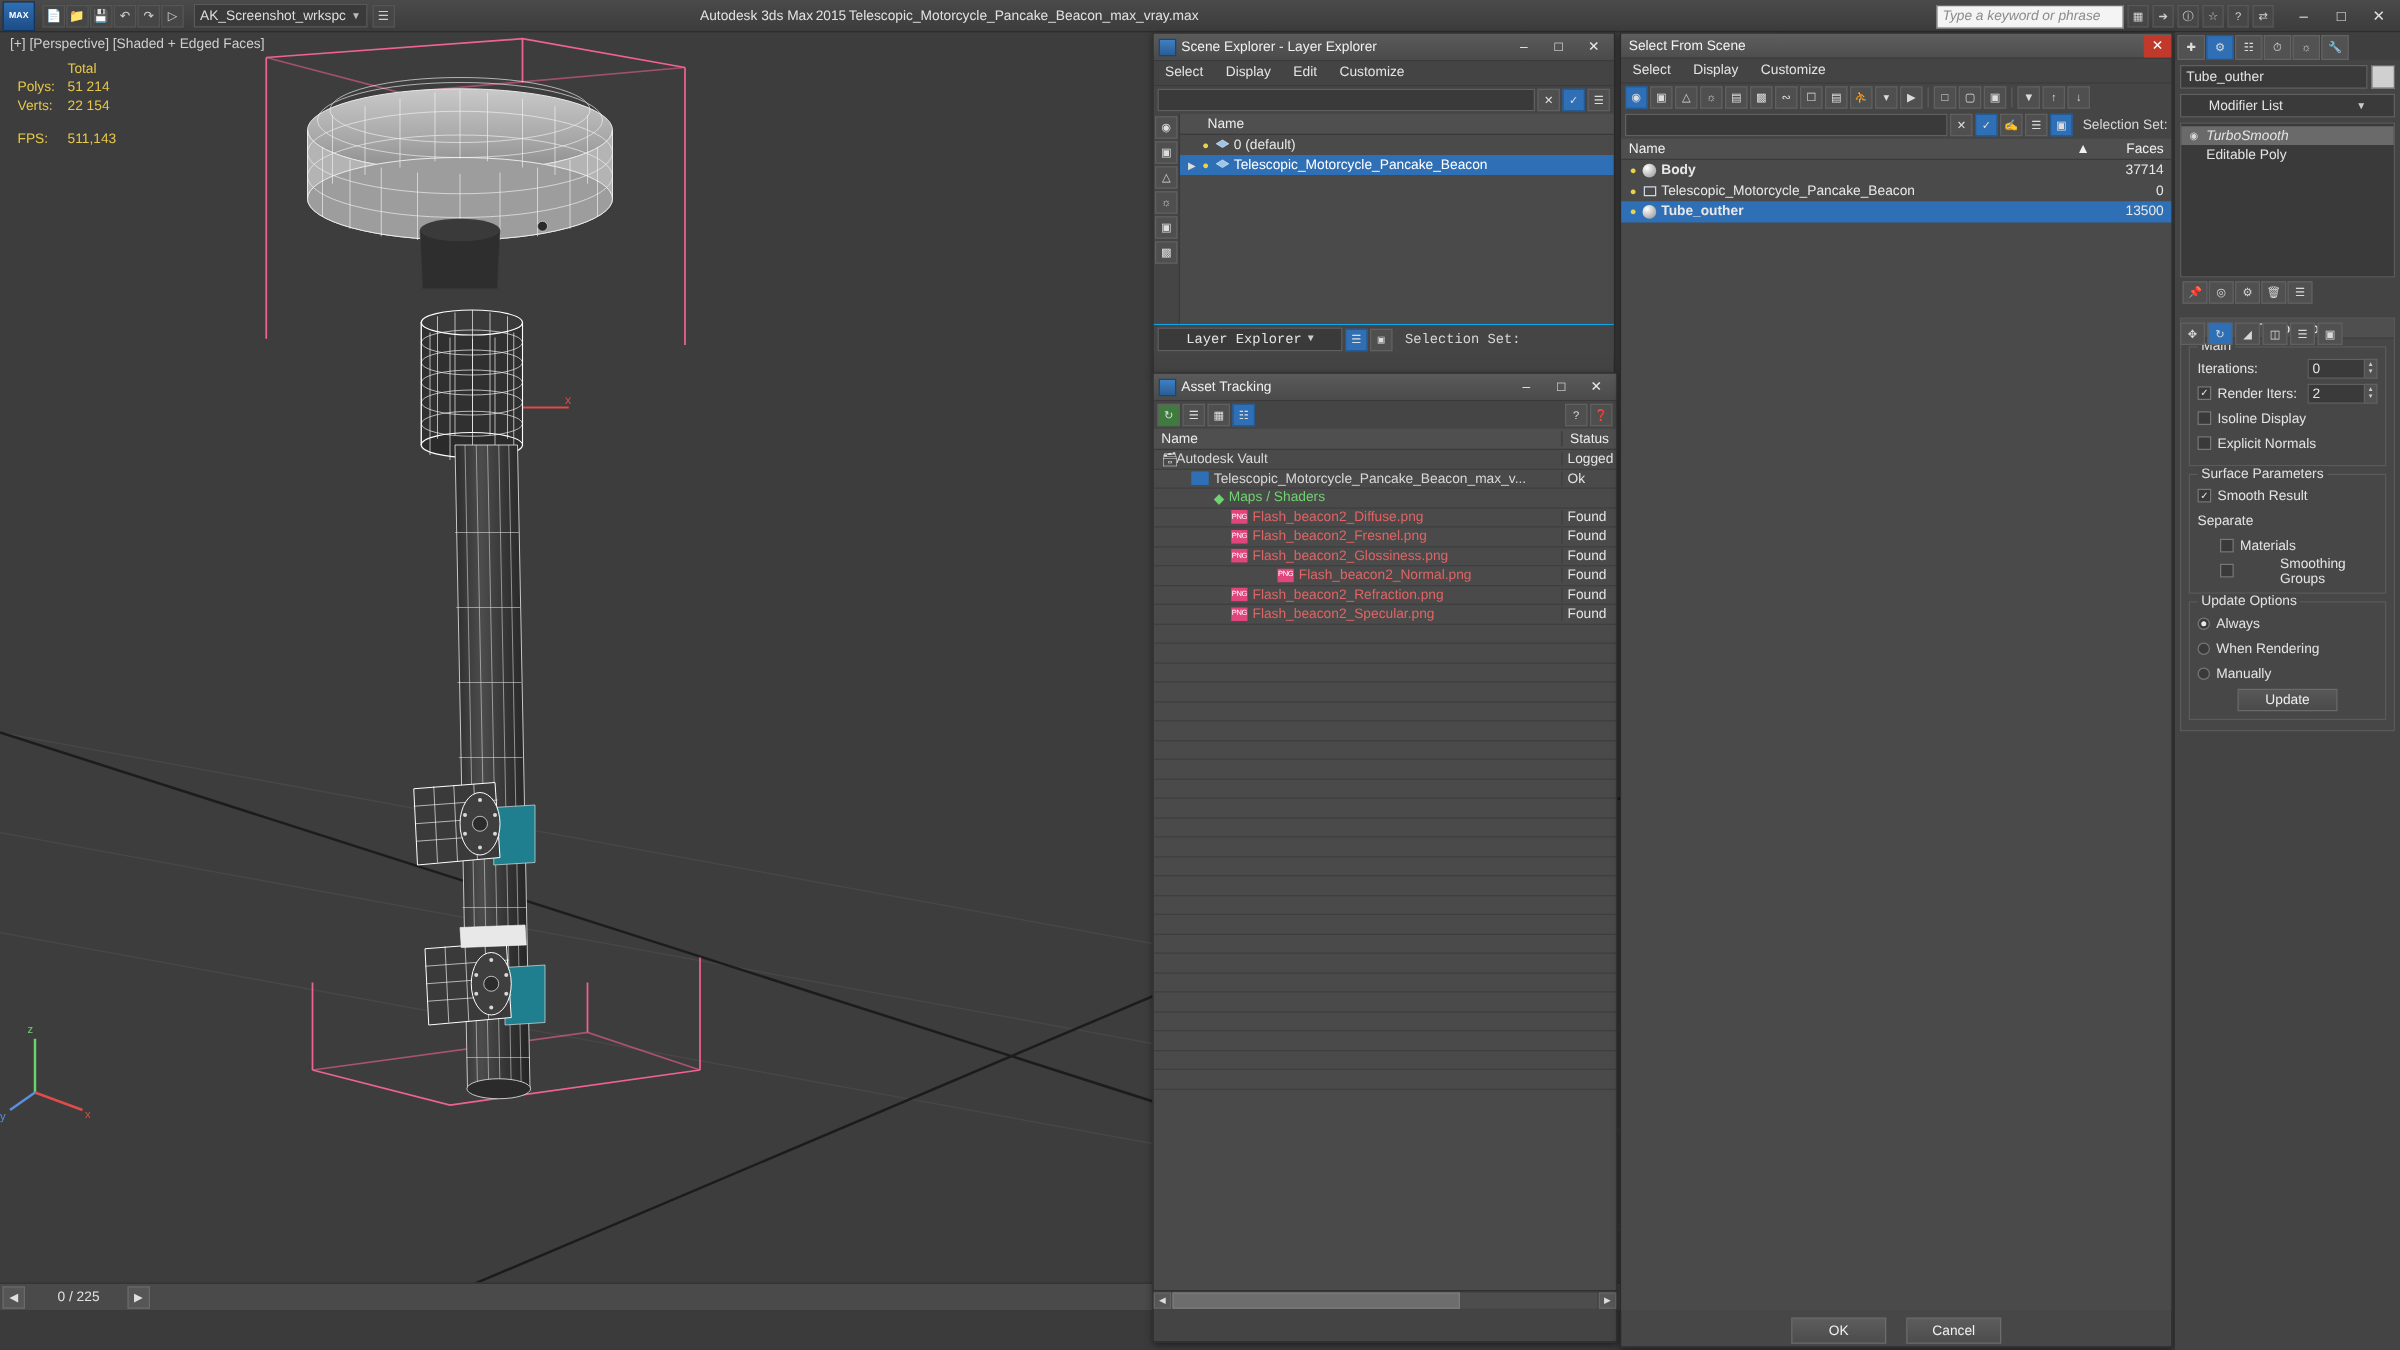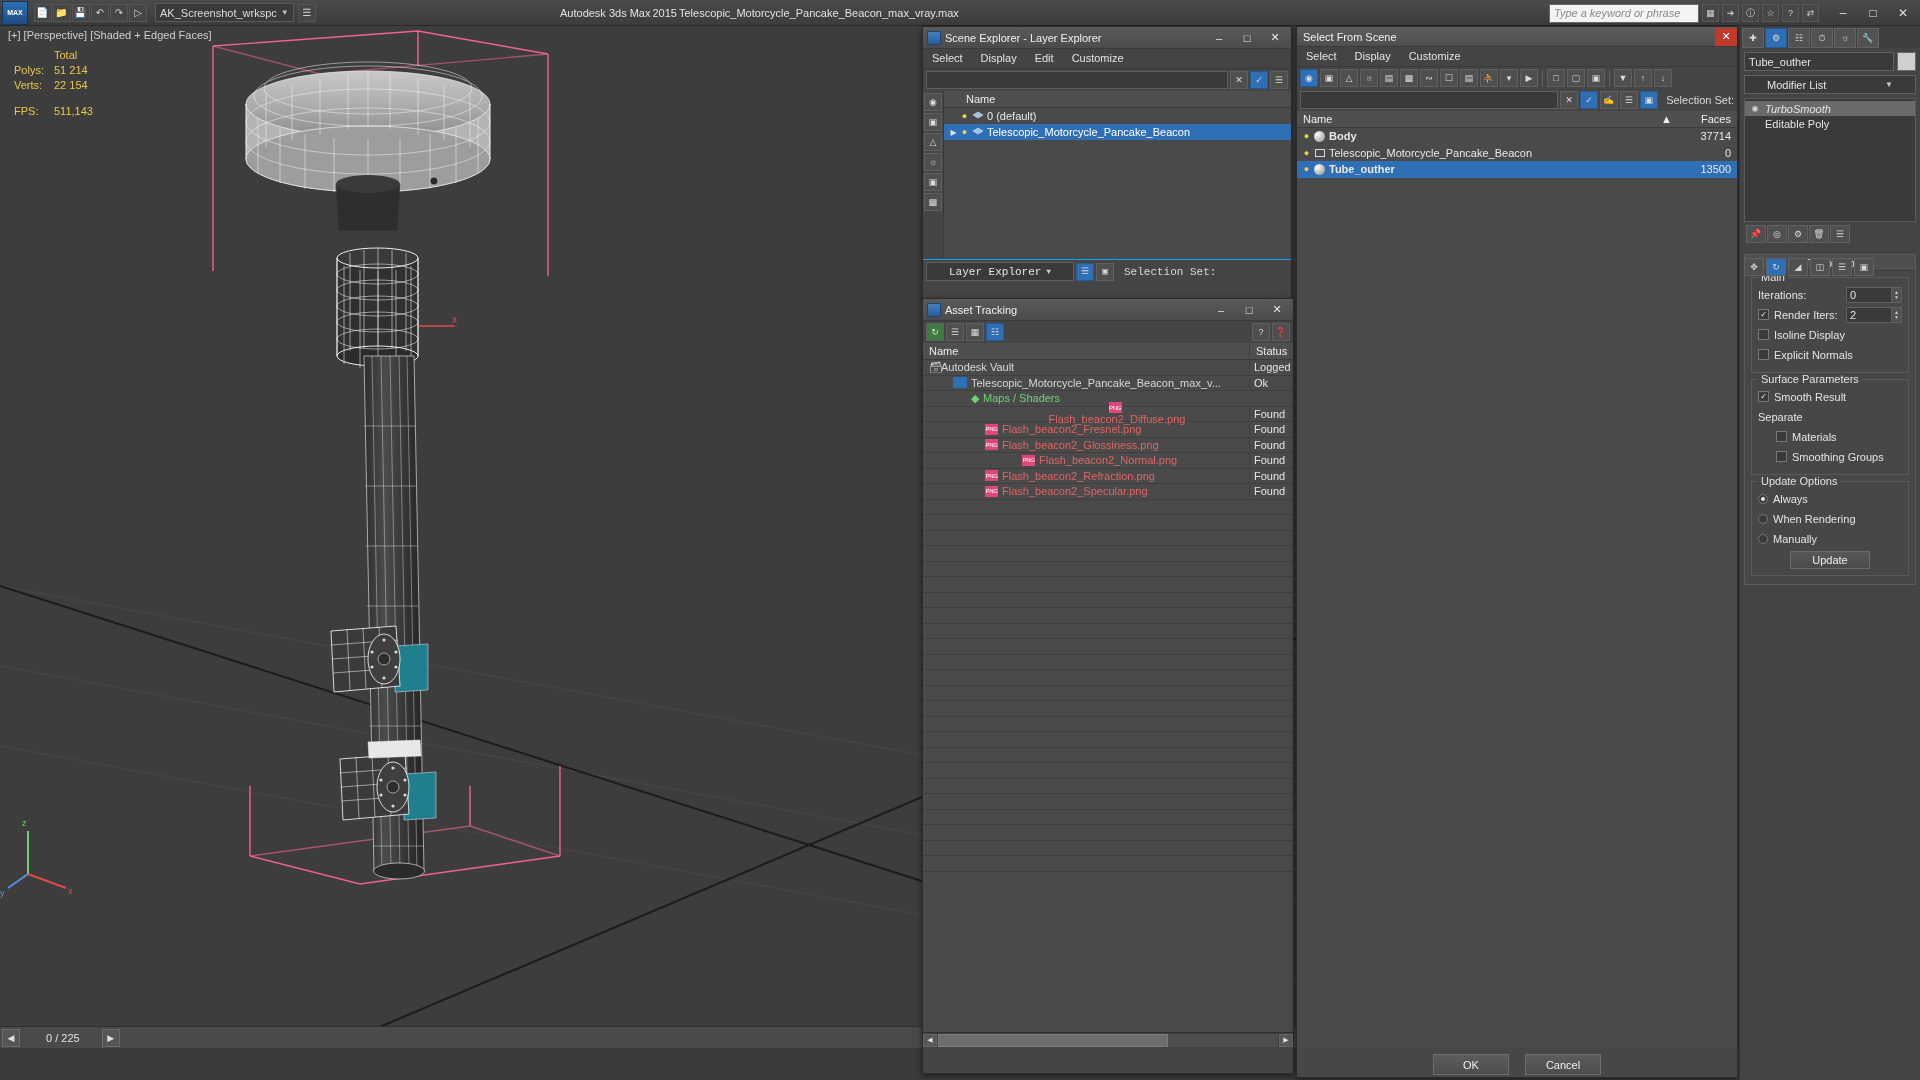--- a/index.html
+++ b/index.html
@@ -680,21 +680,21 @@
         <span class="st">Ok</span>
       </div>
       <div class="arow">
         <span class="nm" style="padding-left:48px; color:#6fd36f;">
           <span style="width:12px; display:inline-flex; color:#6fd36f;">◆</span>
           <span>Maps / Shaders</span>
         </span>
         <span class="st"></span>
       </div>
       <div class="arow">
-        <span class="nm" style="padding-left:62px;flex-direction:column;">
+        <span class="nm" style="padding-left:62px;">
           <span class="pngbadge">PNG</span>
           <span class="redtxt">Flash_beacon2_Diffuse.png</span>
         </span>
         <span class="st">Found</span>
       </div>
       <div class="arow">
         <span class="nm" style="padding-left:62px;">
           <span class="pngbadge">PNG</span>
           <span class="redtxt">Flash_beacon2_Fresnel.png</span>
         </span>
@@ -1002,21 +1002,21 @@
           <span class="cbx">✓</span>
           <span class="lb">Smooth Result</span>
         </div>
         <div class="fr">
           <span class="lb">Separate</span>
         </div>
         <div class="fr" style="padding-left:18px;">
           <span class="cbx"></span>
           <span class="lb">Materials</span>
         </div>
-        <div class="fr" style="padding-left:18px;">
+        <div class="fr" style="padding-left:18px;gap:32px;">
           <span class="cbx"></span>
           <span class="lb">Smoothing Groups</span>
         </div>
       </div>
 
       <div class="grp" style="margin-bottom:8px;">
         <span class="gl">Update Options</span>
         <div class="fr">
           <span class="rdo">
               <span class="dot"></span>

